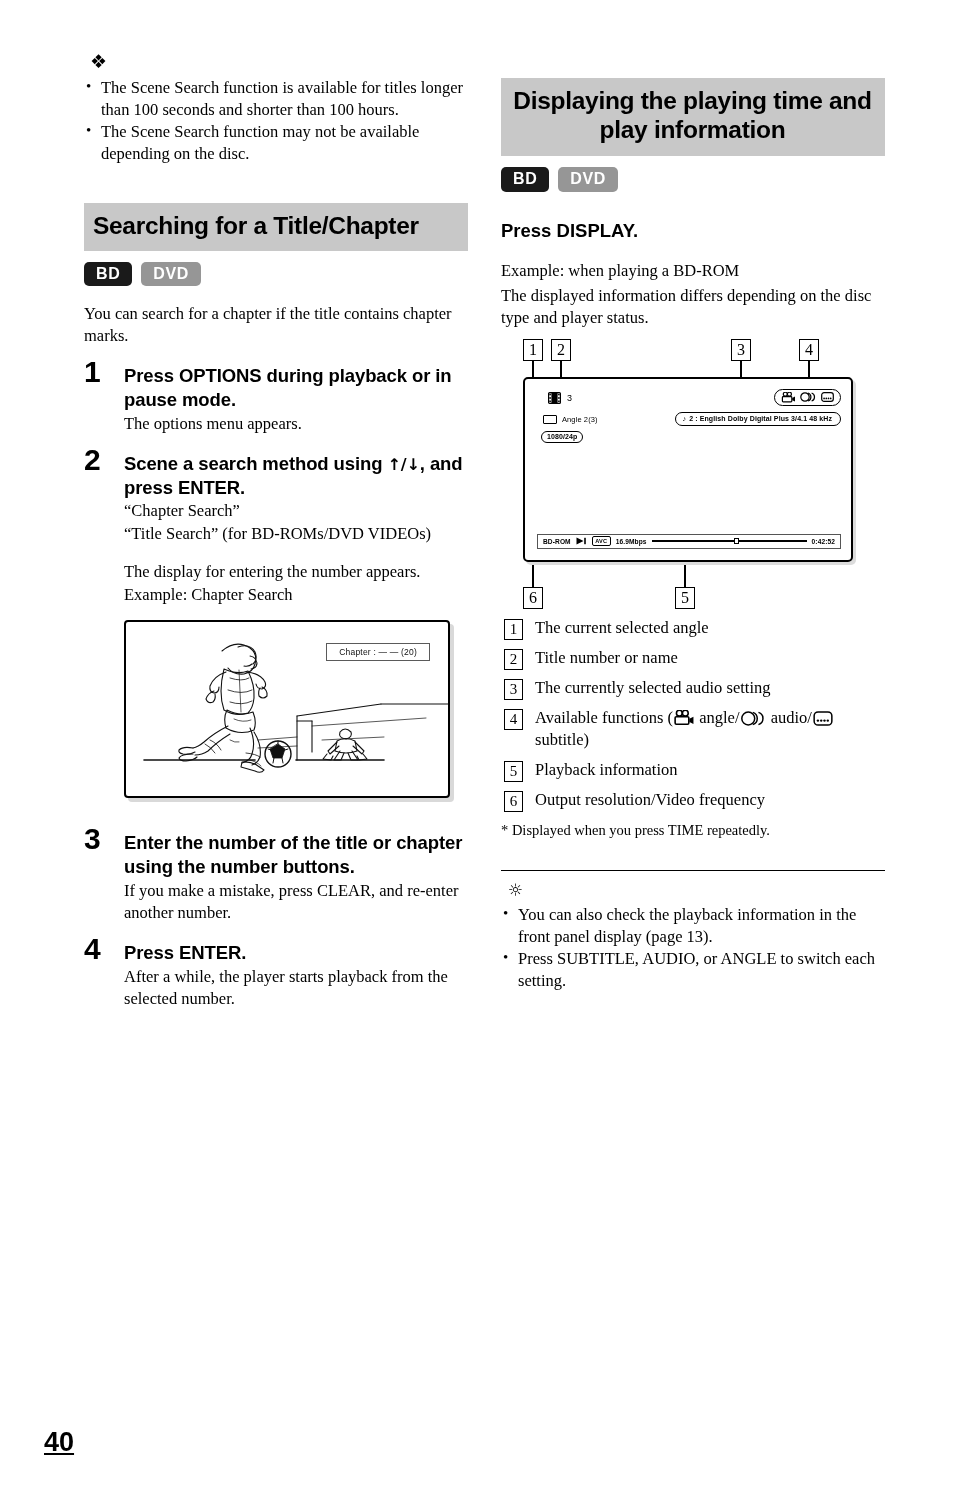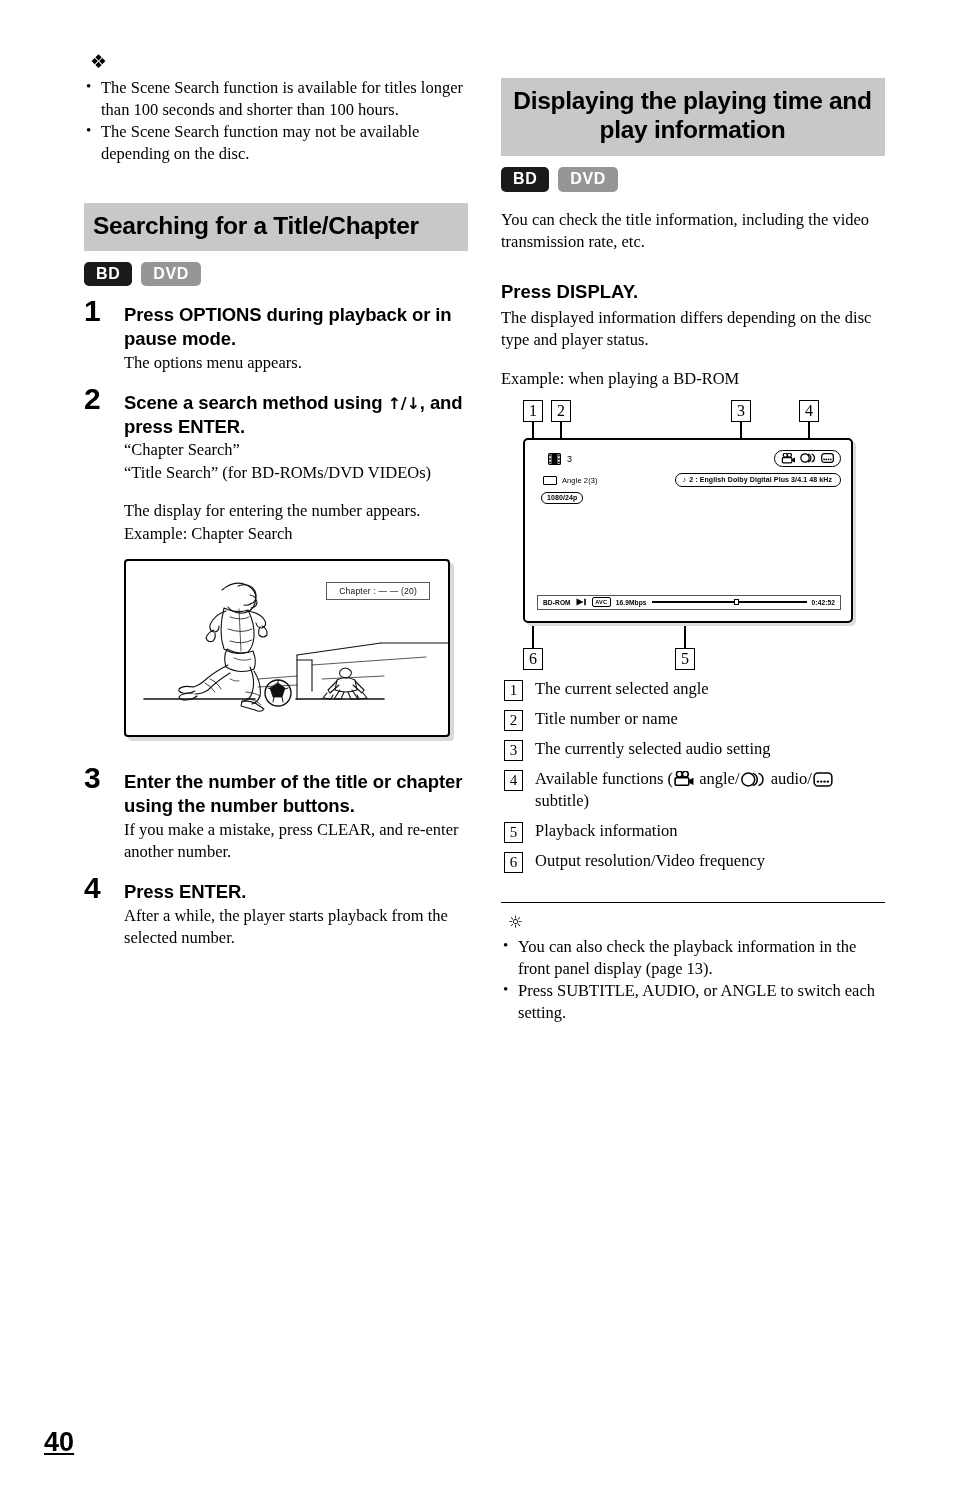--- a/index.html
+++ b/index.html
@@ -307,20 +307,21 @@
 
     <div style="height:38px"></div>
 
     <div class="sec-bar">Searching for a Title/Chapter</div>
 
     <div class="badges">
       <span class="badge bd">BD</span>
       <span class="badge dvd">DVD</span>
     </div>
 
+    <p class="body gap">You can search for a chapter if the title contains chapter marks.</p>
 
     <div class="step">
       <span class="num">1</span>
       <div class="head">Press OPTIONS during playback or in pause mode.</div>
       <div class="sub">The options menu appears.</div>
     </div>
 
     <div class="step">
       <span class="num">2</span>
       <div class="head"><span>Scene a search method using </span><span class="arrows">↑/↓</span><span>, and press ENTER.</span></div>
@@ -412,26 +413,25 @@
 
   <div class="col-right">
 
     <div class="sec-bar two-line">Displaying the playing time and play information</div>
 
     <div class="badges">
       <span class="badge bd">BD</span>
       <span class="badge dvd">DVD</span>
     </div>
 
-    <p class="body gap">You can check the title information, including the video transmission rate, etc.</p>
 
     <p class="lead" style="margin-top:27px">Press DISPLAY.</p>
+    <p class="body gap">Example: when playing a BD-ROM</p>
+
     <p class="body tight">The displayed information differs depending on the disc type and player status.</p>
-
-    <p class="body gap">Example: when playing a BD-ROM</p>
 
     <div class="osd-wrap">
 
       <div class="callout" style="left:22px;  top:0">1</div>
       <div class="callout" style="left:50px;  top:0">2</div>
       <div class="callout" style="left:230px; top:0">3</div>
       <div class="callout" style="left:298px; top:0">4</div>
       <div class="lead-line" style="left:31px;  top:22px; height:34px"></div>
       <div class="lead-line" style="left:59px;  top:22px; height:30px"></div>
       <div class="lead-line" style="left:239px; top:22px; height:50px"></div>
@@ -549,20 +549,21 @@
         <span class="lnum">5</span>
         <span>Playback information</span>
       </div>
 
       <div class="legend-item">
         <span class="lnum">6</span>
         <span>Output resolution/Video frequency</span>
       </div>
     </div>
 
+    <p class="footnote">* Displayed when you press TIME repeatedly.</p>
 
     <hr class="hr-tip">
 
     <div class="tip-sym">☼</div>
     <ul class="bullets">
       <li>You can also check the playback information in the front panel display (page 13).</li>
       <li>Press SUBTITLE, AUDIO, or ANGLE to switch each setting.</li>
     </ul>
   </div>
 

